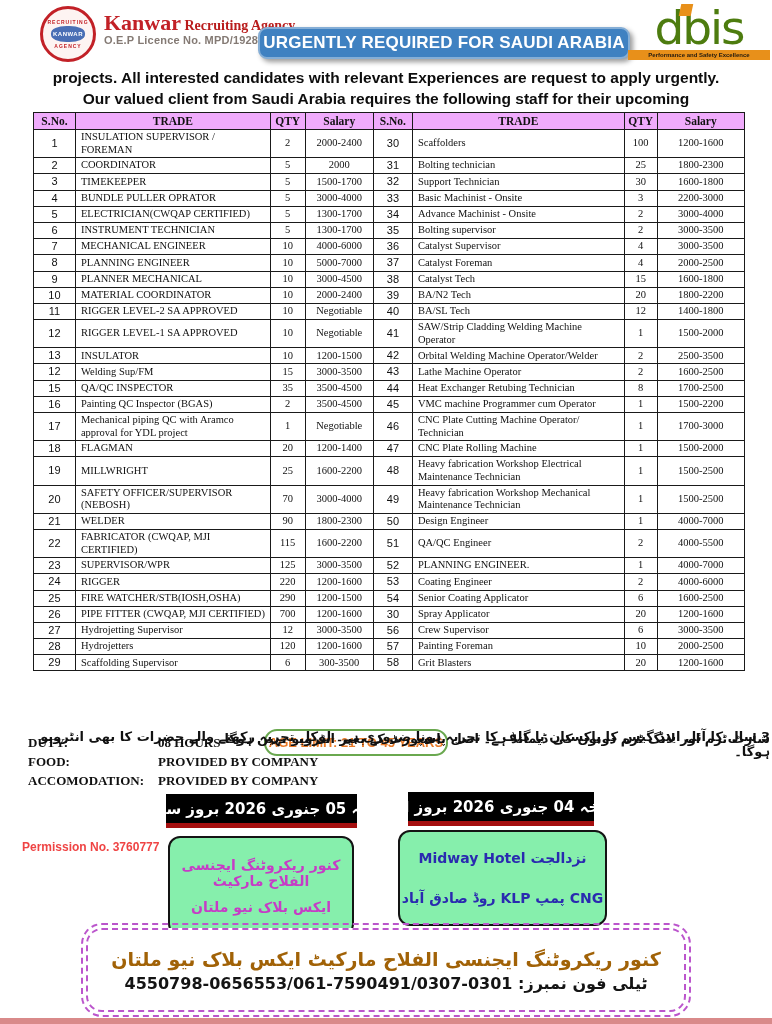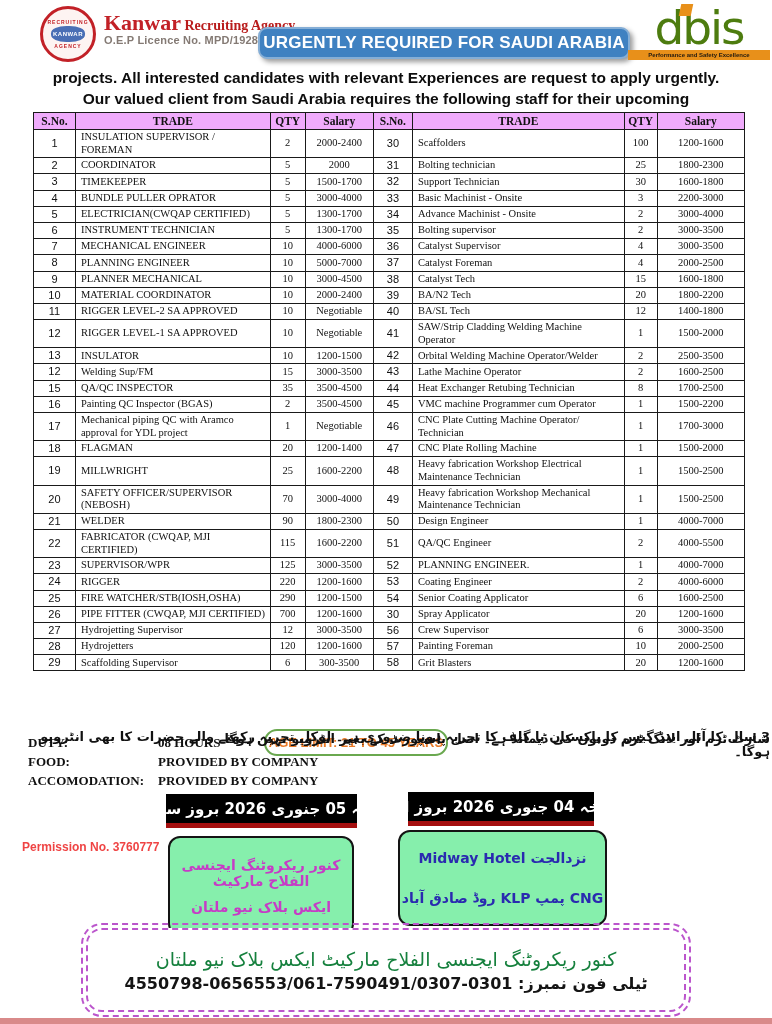--- a/index.html
+++ b/index.html
@@ -88,21 +88,21 @@
   .venue-sadiqabad { left:398px; top:830px; width:209px; height:96px; color:#2a2ab0;gap:24px; }
 
   .permission { position:absolute; left:22px; top:840px; font-size:12px; font-weight:bold; color:#ef4444; }
 
   .contact-box {
     position:absolute; left:86px; top:928px; width:600px; height:84px;
     border:2px dashed #bb55cc; outline:2px dashed #bb55cc; outline-offset:3px; border-radius:16px;
     display:flex; flex-direction:column; align-items:center; justify-content:center; gap:4px;
     background:#fff;
   }
-  .contact-box .l1 { font-family:"DejaVu Sans", sans-serif; direction:rtl; color:#15803d; font-weight:normal; font-size:19px; }
+  .contact-box .l1 { font-family:"DejaVu Sans", sans-serif; direction:rtl; color:#a16207; font-weight:bold; font-size:19px; }
   .contact-box .l2 { font-family:"DejaVu Sans", sans-serif; direction:rtl; color:#141414; font-weight:bold; font-size:16px; }
   .bottom-strip { position:absolute; left:0; bottom:0; width:772px; height:6px; background:#d98a8a; }
 </style>
 </head>
 <body>
 
 <div class="hdr">
   <div class="seal">
     <span class="arc">RECRUITING</span>
     <span class="globe">

